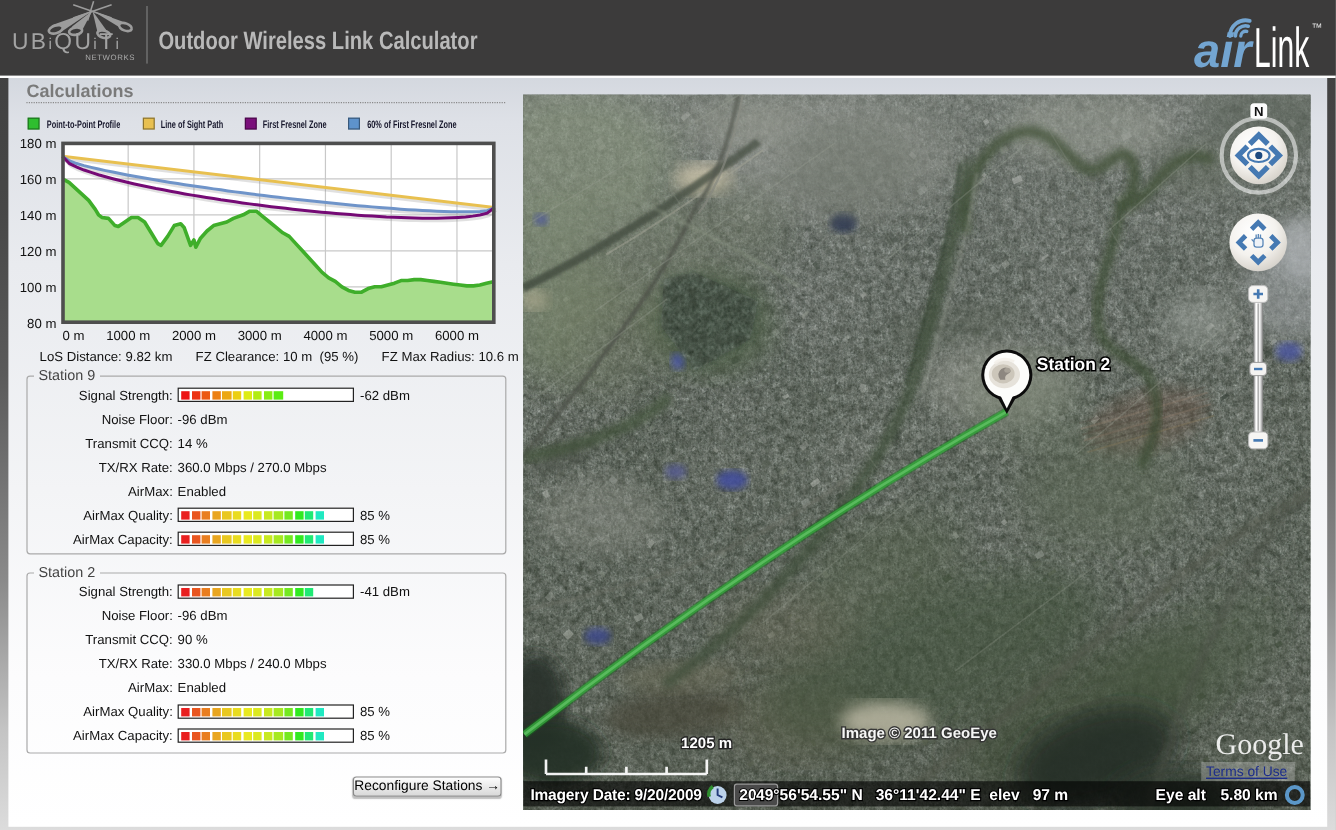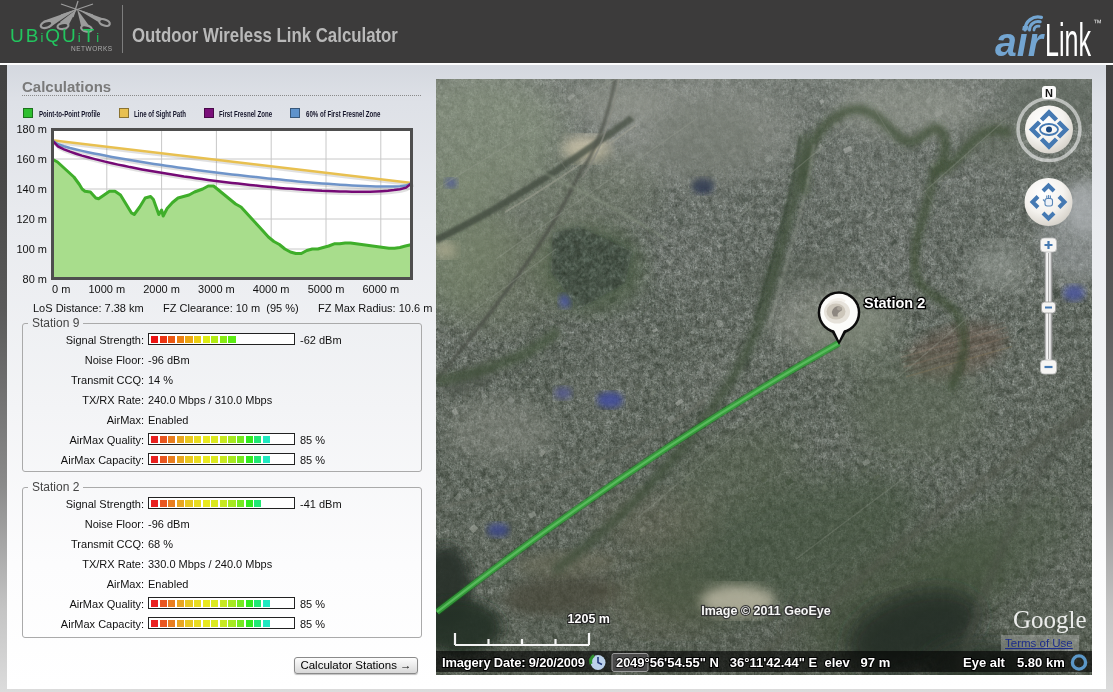--- a/index.html
+++ b/index.html
@@ -1,27 +1,27 @@
 <!DOCTYPE html>
 <html><head><meta charset="utf-8"><style>
 * {margin:0;padding:0;box-sizing:border-box;}
 html,body {width:1113px;height:692px;overflow:hidden;}
 body {font-family:"Liberation Sans",sans-serif;
  background:linear-gradient(180deg,#3e3e3e 0%,#474747 25%,#5a5a5a 45%,#8a8a8a 70%,#c4c4c4 88%,#dcdcdc 100%);}
 #header {position:absolute;left:0;top:0;width:1113px;height:63px;background:#3c3b3b;}
 #hline {position:absolute;left:0;top:63px;width:1113px;height:2px;background:#fdfdfd;}
 #content {position:absolute;left:7px;top:65px;width:1099px;height:624px;
  background:linear-gradient(180deg,#d4d8df 0%,#dee1e7 6%,#e9ebef 25%,#f3f4f6 55%,#fcfcfd 80%,#ffffff 100%);}
-#ubntword {position:absolute;left:10px;top:25px;color:#22c55e;font-size:19px;letter-spacing:2px;font-weight:normal;}
+#ubntword {position:absolute;left:10px;top:25px;color:#a3a3a3;font-size:19px;letter-spacing:2px;font-weight:normal;}
 #ubntword .sm {font-size:13px;}
 #networks {position:absolute;left:71px;top:45px;color:#ababab;font-size:6.5px;letter-spacing:0.5px;}
 #sep {position:absolute;left:122px;top:5px;width:1px;height:48px;background:#7d7d7d;}
 #title {position:absolute;left:132px;top:23px;color:#b9b9b9;font-size:21px;font-weight:bold;letter-spacing:0px;transform:scaleX(0.8);transform-origin:left;white-space:nowrap;}
 #airlink {position:absolute;left:993px;top:14px;}
-#calc {position:absolute;left:7px;top:65px;width:428px;height:624px;}
+#calc {position:absolute;left:7px;top:55px;width:428px;height:624px;}
 #calctitle {position:absolute;left:15px;top:13px;color:#7a7a7a;font-size:15px;font-weight:bold;}
 #calcdots {position:absolute;left:15px;top:30px;width:399px;border-bottom:1px dotted #8a8a8a;}
 #legend {position:absolute;left:0;top:43px;width:428px;height:14px;font-size:9px;font-weight:bold;color:#15152a;}
 #legend .sq {position:absolute;top:0;width:10px;height:10px;border:1px solid rgba(0,0,0,.4);}
 #legend .it {position:absolute;top:1px;white-space:nowrap;transform-origin:left top;}
 #chart {position:absolute;left:9px;top:40px;}
 #stats {position:absolute;left:0px;top:237px;width:430px;font-size:11px;color:#111;}
 #stats span.c {position:absolute;white-space:nowrap;}
 fieldset {position:absolute;left:15px;width:400px;border:1px solid #aaa;border-radius:3px;}
 fieldset legend {margin-left:5px;padding:0 4px;font-size:12px;color:#444;}
@@ -120,21 +120,21 @@
       <text x="31" y="178" text-anchor="end" class="ax">80 m</text>
       <text x="36" y="188" text-anchor="start" class="ax">0 m</text>
       <text x="90.8" y="188" text-anchor="middle" class="ax">1000 m</text>
       <text x="145.6" y="188" text-anchor="middle" class="ax">2000 m</text>
       <text x="200.4" y="188" text-anchor="middle" class="ax">3000 m</text>
       <text x="255.2" y="188" text-anchor="middle" class="ax">4000 m</text>
       <text x="310.0" y="188" text-anchor="middle" class="ax">5000 m</text>
       <text x="364.8" y="188" text-anchor="middle" class="ax">6000 m</text>
 </svg>
 <div id="stats">
-      <span class="c" style="left:26px">LoS Distance: 7.38 km</span>
+      <span class="c" style="left:26px">LoS Distance: 9.82 km</span>
       <span class="c" style="left:156px">FZ Clearance: 10 m&nbsp; (95 %)</span>
       <span class="c" style="left:311px">FZ Max Radius: 10.6 m</span>
     </div>
 <fieldset id="st1">
       <legend>Station 9</legend>
       <div class="row">
         <span class="lbl">Signal Strength:</span>
         <span class="val">
           <span class="bar">
             <i style="left:2.0px;background:hsl(0,85%,50%)"></i>
@@ -154,21 +154,21 @@
       <div class="row">
         <span class="lbl">Noise Floor:</span>
         <span class="val">-96 dBm</span>
       </div>
       <div class="row">
         <span class="lbl">Transmit CCQ:</span>
         <span class="val">14 %</span>
       </div>
       <div class="row">
         <span class="lbl">TX/RX Rate:</span>
-        <span class="val">240.0 Mbps / 310.0 Mbps</span>
+        <span class="val">360.0 Mbps / 270.0 Mbps</span>
       </div>
       <div class="row">
         <span class="lbl">AirMax:</span>
         <span class="val">Enabled</span>
       </div>
       <div class="row">
         <span class="lbl">AirMax Quality:</span>
         <span class="val">
           <span class="bar">
             <i style="left:2.0px;background:hsl(0,82%,52%)"></i>
@@ -234,21 +234,21 @@
           </span>
           <span class="bartxt">-41 dBm</span>
         </span>
       </div>
       <div class="row">
         <span class="lbl">Noise Floor:</span>
         <span class="val">-96 dBm</span>
       </div>
       <div class="row">
         <span class="lbl">Transmit CCQ:</span>
-        <span class="val">68 %</span>
+        <span class="val">90 %</span>
       </div>
       <div class="row">
         <span class="lbl">TX/RX Rate:</span>
         <span class="val">330.0 Mbps / 240.0 Mbps</span>
       </div>
       <div class="row">
         <span class="lbl">AirMax:</span>
         <span class="val">Enabled</span>
       </div>
       <div class="row">
@@ -289,21 +289,21 @@
             <i style="left:79.4px;background:hsl(80,82%,52%)"></i>
             <i style="left:88.0px;background:hsl(95,82%,52%)"></i>
             <i style="left:96.6px;background:hsl(115,82%,52%)"></i>
             <i style="left:105.2px;background:hsl(145,82%,52%)"></i>
             <i style="left:113.8px;background:hsl(168,82%,52%)"></i>
           </span>
           <span class="bartxt">85 %</span>
         </span>
       </div>
     </fieldset>
-<div id="recfg">Calculator Stations →</div>
+<div id="recfg">Reconfigure Stations →</div>
 </div>
 <div id="map"><svg width="656" height="596" viewBox="0 0 656 596">
 <defs>
 <filter id="fine" x="0" y="0" width="656" height="596" filterUnits="userSpaceOnUse" color-interpolation-filters="sRGB">
  <feTurbulence type="fractalNoise" baseFrequency="0.34 0.30" numOctaves="3" seed="11"></feTurbulence>
  <feColorMatrix type="matrix" values="0.45 0.45 0.45 0 -0.18  0.45 0.45 0.45 0 -0.15  0.45 0.45 0.45 0 -0.17  0 0 0 0 1"></feColorMatrix>
 </filter>
 <filter id="fine2" x="0" y="0" width="656" height="596" filterUnits="userSpaceOnUse" color-interpolation-filters="sRGB">
  <feTurbulence type="fractalNoise" baseFrequency="0.65 0.6" numOctaves="2" seed="61"></feTurbulence>
  <feColorMatrix type="matrix" values="0.5 0.5 0.5 0 -0.25  0.5 0.5 0.5 0 -0.22  0.5 0.5 0.5 0 -0.24  0 0 0 0 0.9"></feColorMatrix>

